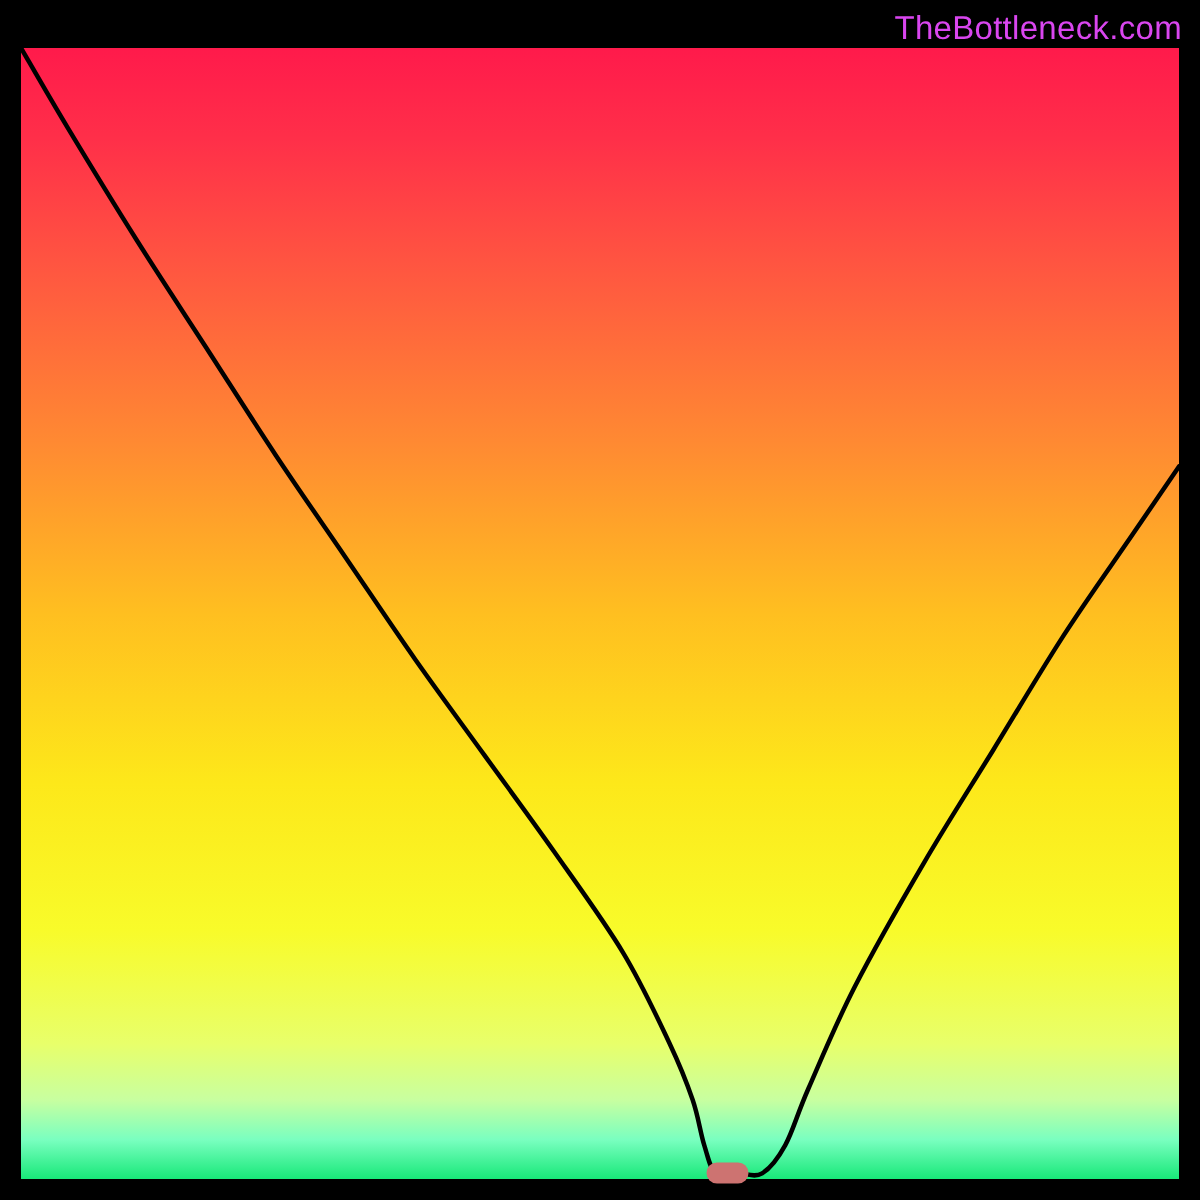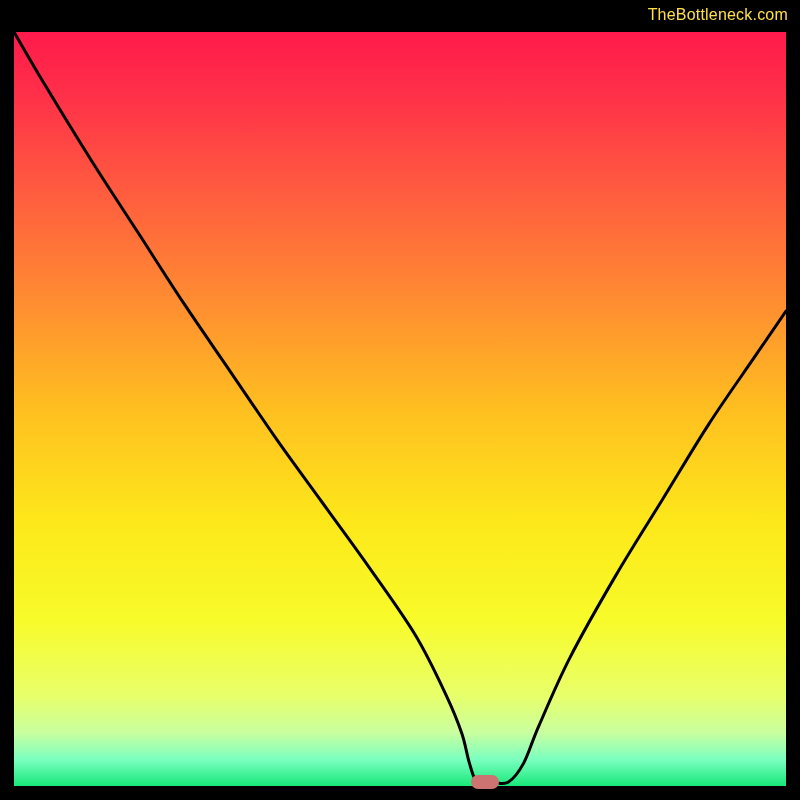--- a/index.html
+++ b/index.html
@@ -23,22 +23,22 @@
     position: absolute;
     left: 0;
     top: 0;
     width: 772px;
     height: 754px;
   }
   .watermark {
     position: absolute;
     top: 6px;
     right: 12px;
-    color: #fde047;
-    font-size: 16px;
+    color: #d946ef;
+    font-size: 22px;
     font-weight: 500;
     letter-spacing: 0.2px;
   }
   .marker {
     position: absolute;
     width: 28px;
     height: 14px;
     border-radius: 7px;
     background: #cd7371;
     transform: translate(-50%, -50%);

